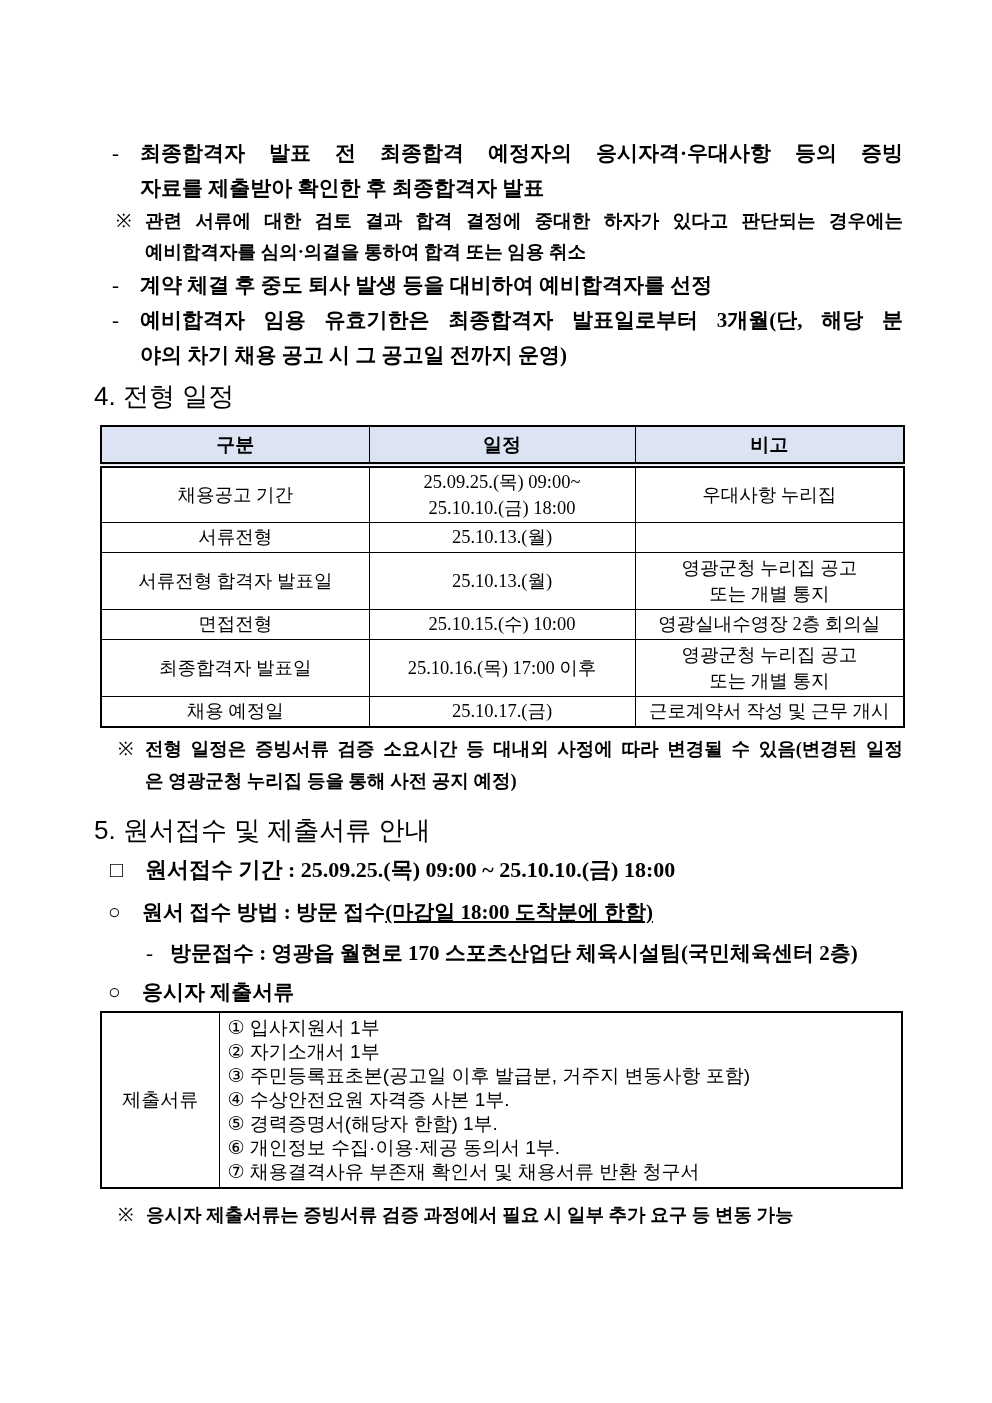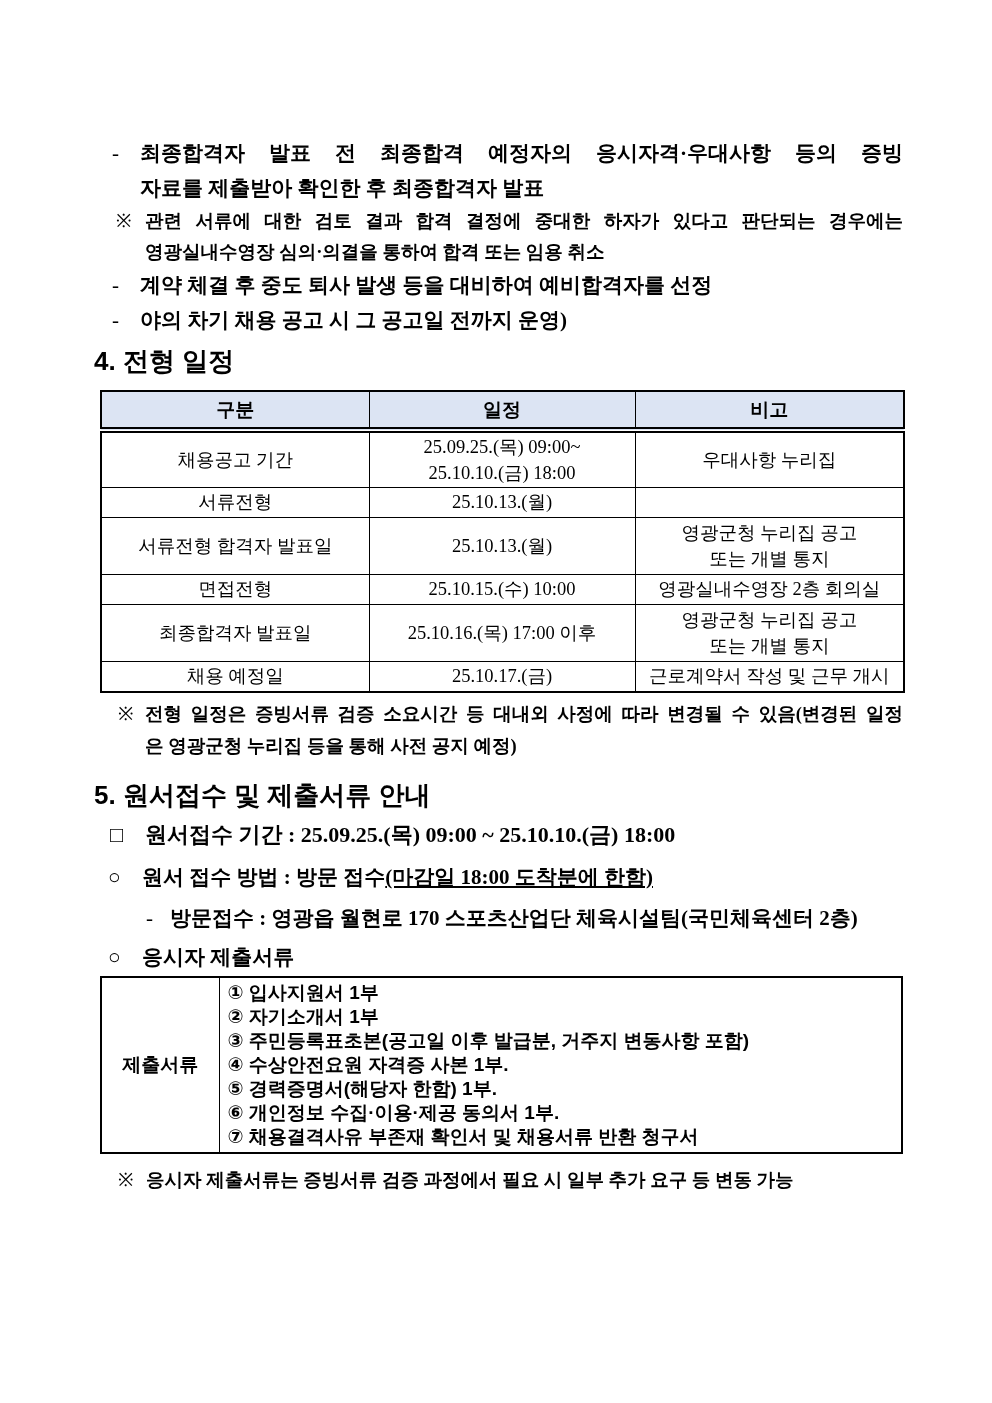--- a/index.html
+++ b/index.html
@@ -15,21 +15,21 @@
   .bullet-item { display:flex; font-size:21px; line-height:35px; padding-left:12px; }
   .bullet-item .marker { width:28px; flex:none; }
   .note-item { display:flex; font-size:18.5px; line-height:31px; padding-left:16px; }
   .note-item .marker { width:29px; flex:none; }
   .txt { flex:1;font-weight:bold; }
   .stretch { text-align:justify; text-align-last:justify; }
 
   
   .sec-heading {
     font-family:"Liberation Sans","DejaVu Sans",sans-serif;
-    font-weight:bold; font-size:26px; line-height:34px;
+    font-weight:normal; font-size:26px; line-height:34px;
     margin-left:-6px;
   }
   .sec-heading.h4 { margin-top:6px; }
   .sec-heading.h5 { margin-top:16px; }
 
   
   table.schedule {
     width:803px; border-collapse:collapse; margin-top:12px;
     font-size:18.5px; table-layout:fixed;
   }
@@ -59,21 +59,21 @@
   .underlined { text-decoration:underline; }
   .visit-line { display:flex; font-size:21px; line-height:32px; margin-top:10px; padding-left:46px; }
   .visit-line .marker { width:24px; flex:none; }
 
   
   table.docs {
     width:803px; border-collapse:collapse; margin-top:4px;
     font-family:"Liberation Sans","DejaVu Sans",sans-serif;
     font-size:19px; border:2px solid #000;
   }
-  table.docs td { border:1px solid #000; vertical-align:middle;font-weight:bold; }
+  table.docs td { border:1px solid #000; vertical-align:middle; }
   table.docs td.label { width:118px; text-align:center; }
   table.docs td.content { padding:3px 6px 3px 8px; }
   table.docs td.content div { line-height:24px; }
 
   .final-note { display:flex; font-size:18.5px; line-height:28px; margin-top:12px; padding-left:18px; }
   .final-note .marker { width:28px; flex:none; }
 </style>
 </head>
 <body>
 
@@ -83,32 +83,33 @@
     <span class="marker">-</span>
     <div class="txt">
       <div class="stretch">최종합격자 발표 전 최종합격 예정자의 응시자격·우대사항 등의 증빙</div>
       <div>자료를 제출받아 확인한 후 최종합격자 발표</div>
     </div>
   </div>
   <div class="note-item">
     <span class="marker">※</span>
     <div class="txt">
       <div class="stretch">관련 서류에 대한 검토 결과 합격 결정에 중대한 하자가 있다고 판단되는 경우에는</div>
-      <div>영광실내수영장 심의·의결을 통하여 합격 또는 임용 취소</div>
+      <div>예비합격자를 심의·의결을 통하여 합격 또는 임용 취소</div>
     </div>
   </div>
   <div class="bullet-item">
     <span class="marker">-</span>
     <div class="txt">
       <div>계약 체결 후 중도 퇴사 발생 등을 대비하여 예비합격자를 선정</div>
     </div>
   </div>
   <div class="bullet-item">
     <span class="marker">-</span>
     <div class="txt">
+      <div class="stretch">예비합격자 임용 유효기한은 최종합격자 발표일로부터 3개월(단, 해당 분</div>
       <div>야의 차기 채용 공고 시 그 공고일 전까지 운영)</div>
     </div>
   </div>
 
   <div class="sec-heading h4">4. 전형 일정</div>
 
   <table class="schedule">
     <colgroup>
         <col style="width:268px">
         <col style="width:266px">

